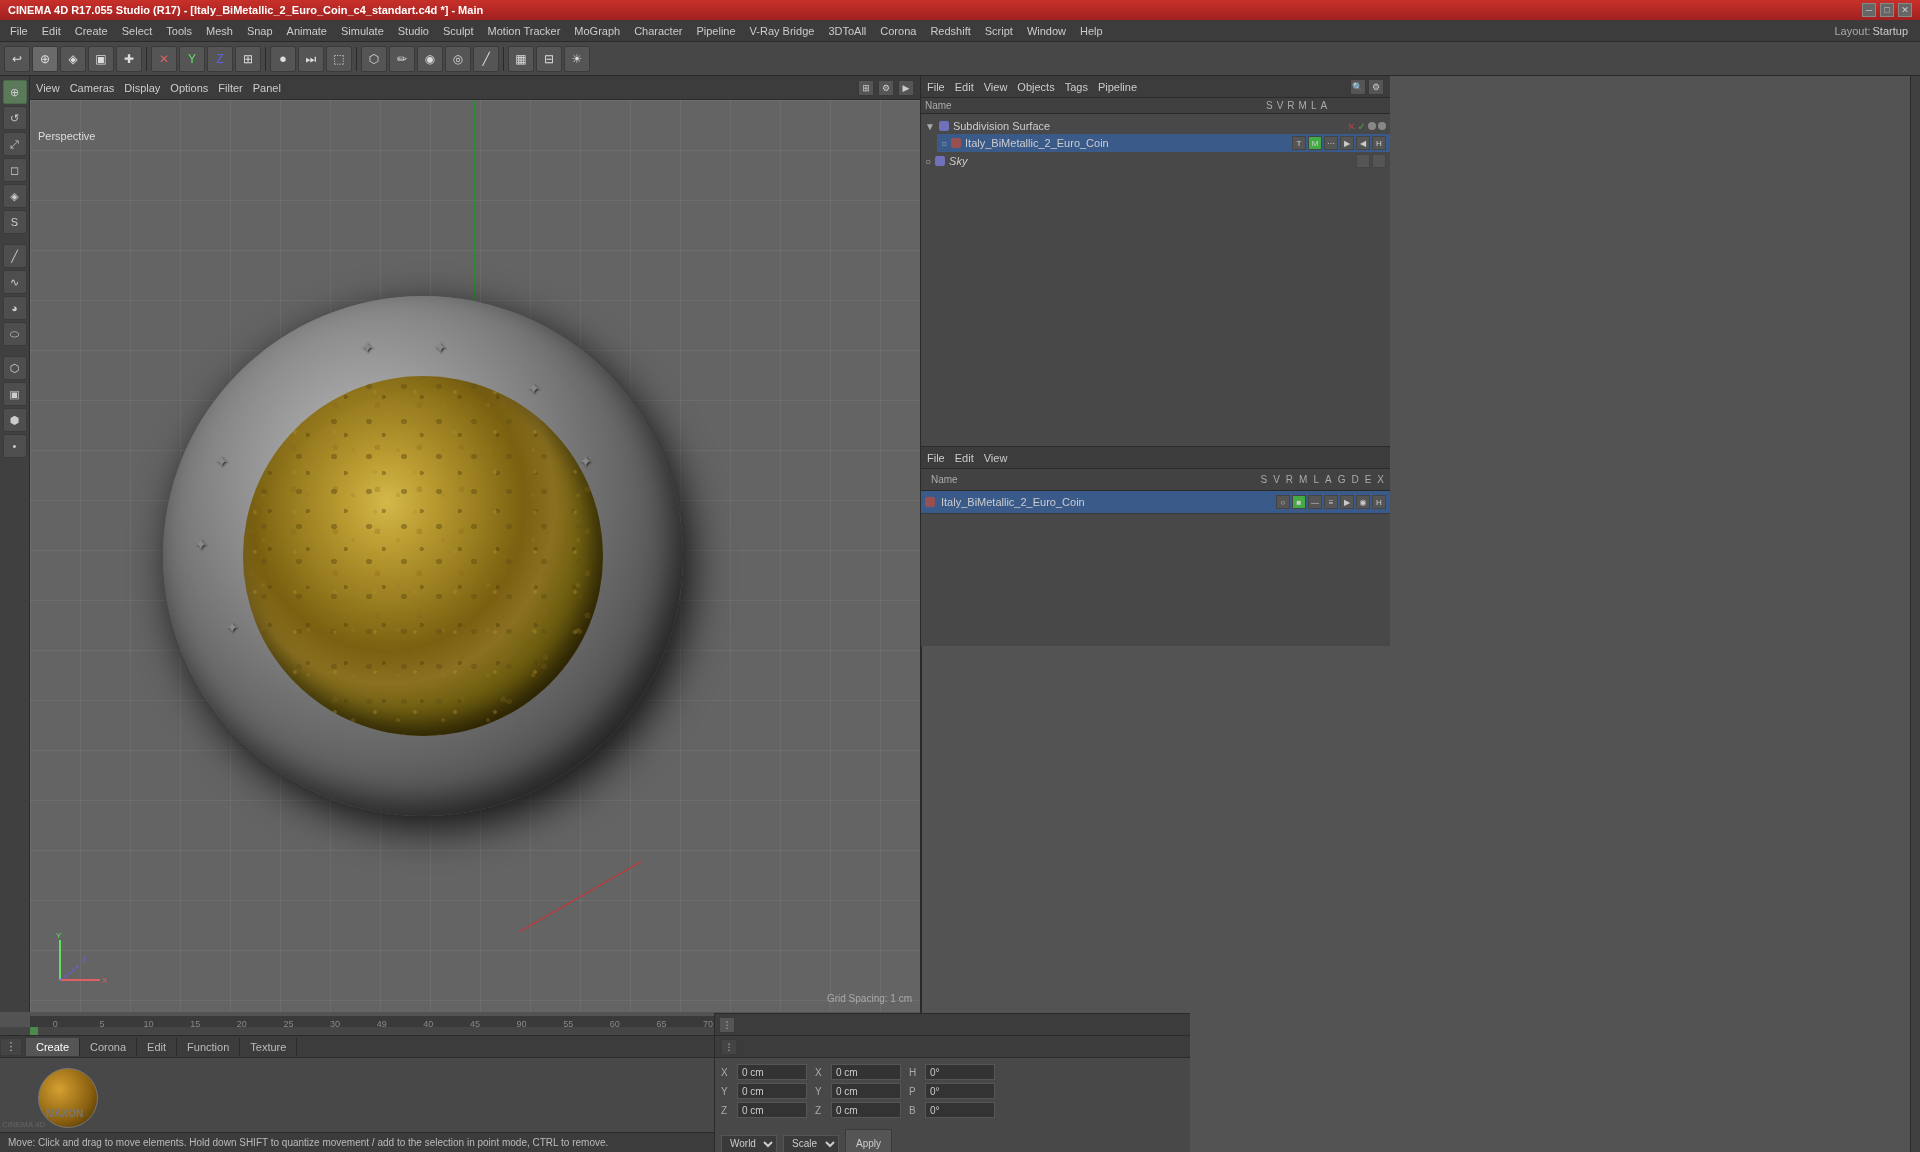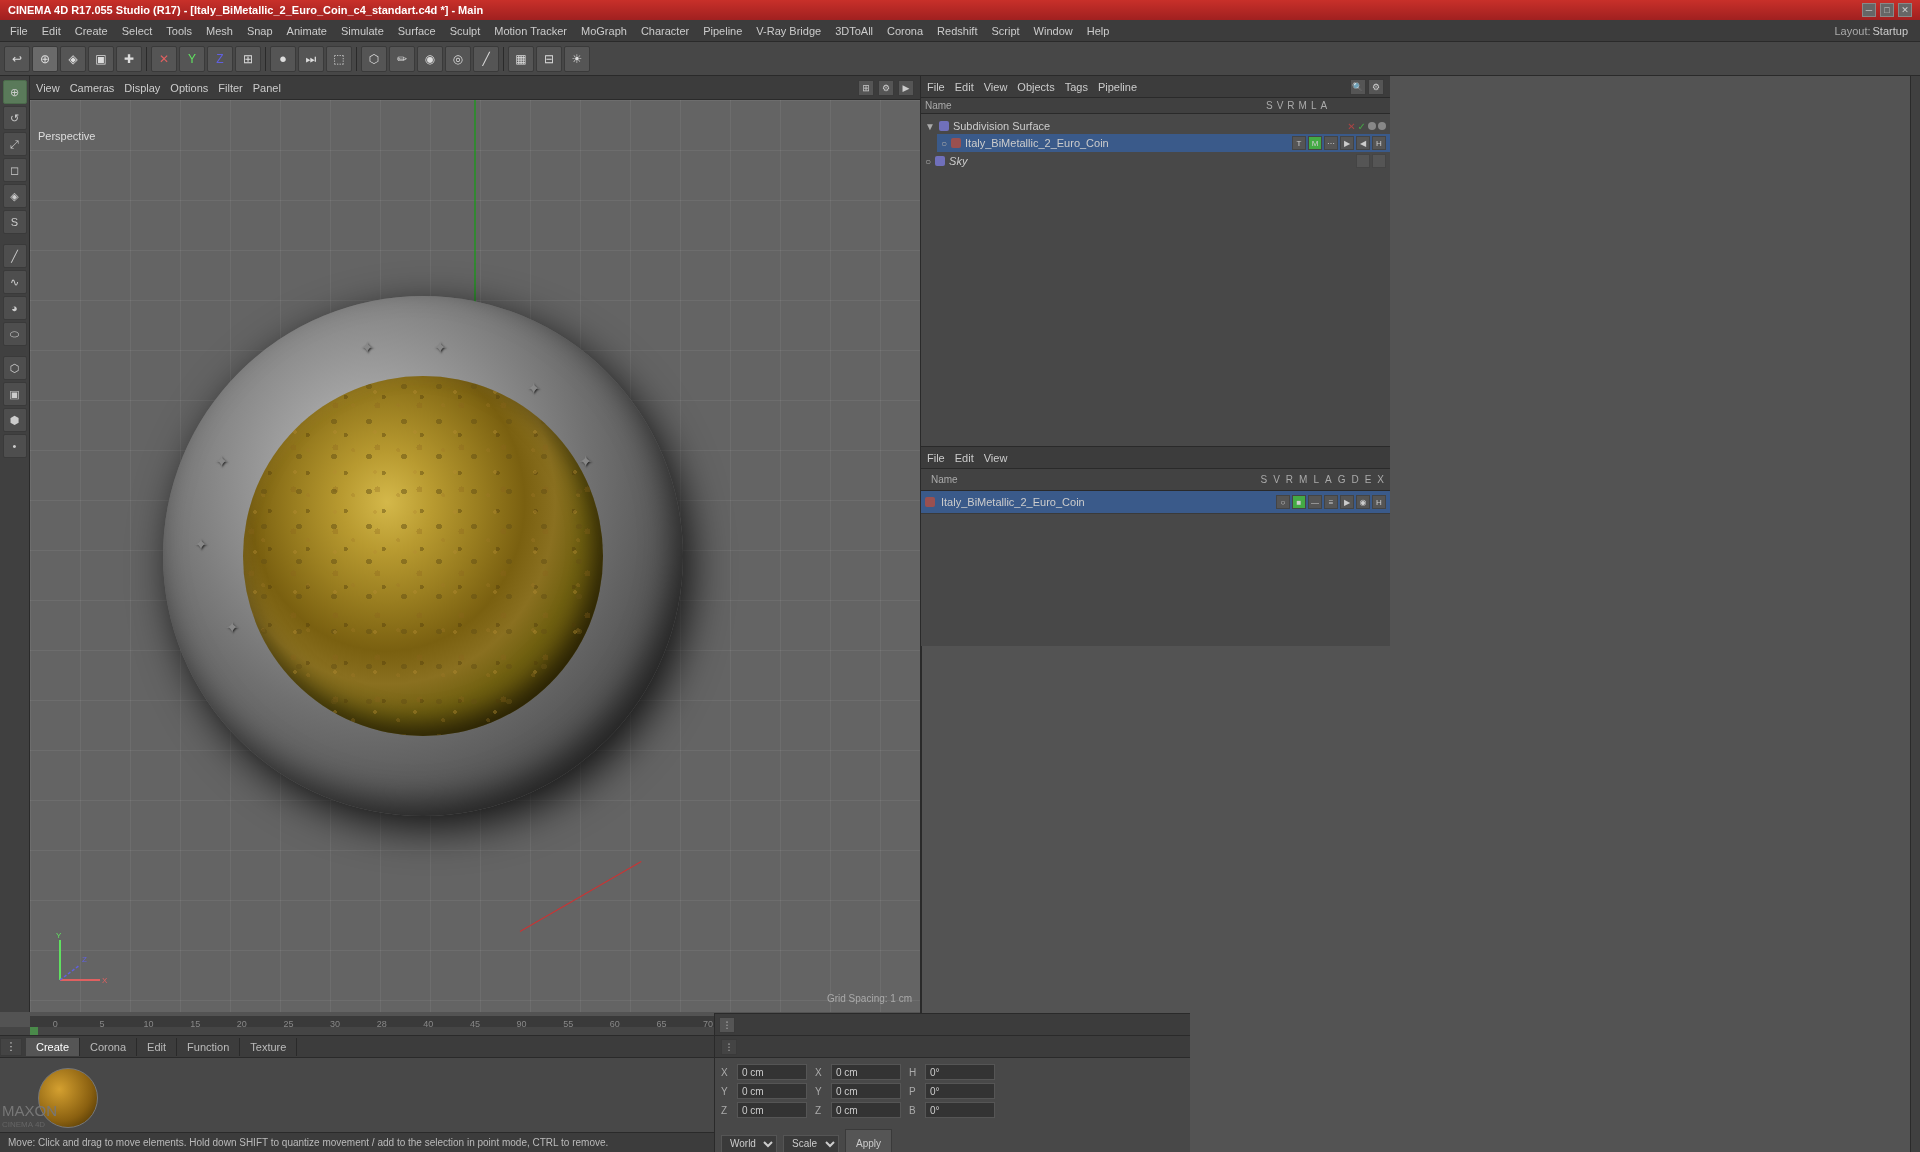--- a/index.html
+++ b/index.html
@@ -695,21 +695,21 @@
 <div id="menu-bar">
   <span class="menu-item">File</span>
   <span class="menu-item">Edit</span>
   <span class="menu-item">Create</span>
   <span class="menu-item">Select</span>
   <span class="menu-item">Tools</span>
   <span class="menu-item">Mesh</span>
   <span class="menu-item">Snap</span>
   <span class="menu-item">Animate</span>
   <span class="menu-item">Simulate</span>
-  <span class="menu-item">Surface</span>
+  <span class="menu-item">Studio</span>
   <span class="menu-item">Sculpt</span>
   <span class="menu-item">Motion Tracker</span>
   <span class="menu-item">MoGraph</span>
   <span class="menu-item">Character</span>
   <span class="menu-item">Pipeline</span>
   <span class="menu-item">V-Ray Bridge</span>
   <span class="menu-item">3DToAll</span>
   <span class="menu-item">Corona</span>
   <span class="menu-item">Redshift</span>
   <span class="menu-item">Script</span>
@@ -933,21 +933,21 @@
 
 <div id="timeline-ruler">
   <div class="frame-numbers">
     <span class="frame-num">0</span>
     <span class="frame-num">5</span>
     <span class="frame-num">10</span>
     <span class="frame-num">15</span>
     <span class="frame-num">20</span>
     <span class="frame-num">25</span>
     <span class="frame-num">30</span>
-    <span class="frame-num">28</span>
+    <span class="frame-num">49</span>
     <span class="frame-num">40</span>
     <span class="frame-num">45</span>
     <span class="frame-num">90</span>
     <span class="frame-num">55</span>
     <span class="frame-num">60</span>
     <span class="frame-num">65</span>
     <span class="frame-num">70</span>
     <span class="frame-num">75</span>
     <span class="frame-num">80</span>
     <span class="frame-num">85</span>
@@ -993,21 +993,21 @@
   <div style="width:22px;height:18px;background:#444;border:1px solid #3a3a3a;margin-right:4px;display:flex;align-items:center;justify-content:center;cursor:pointer;">⋮</div>
   <div class="mat-tab active">Create</div>
   <div class="mat-tab">Corona</div>
   <div class="mat-tab">Edit</div>
   <div class="mat-tab">Function</div>
   <div class="mat-tab">Texture</div>
 </div>
 
 <div id="mat-preview-area">
   <div id="maxon-logo">
-    <div style="font-weight:normal;font-size:15px;color:#777;">MAXON</div>
+    <div style="font-weight:bold;font-size:10px;color:#777;margin-left:44px;">MAXON</div>
     <div style="font-size:8px;color:#666;">CINEMA 4D</div>
   </div>
   <div style="margin-left:30px;">
     <div class="mat-preview-thumb"></div>
     <div class="mat-label">mat_ital</div>
   </div>
 </div>
 
 <div id="bottom-right-tabs">
   <div style="width:16px;height:16px;background:#555;border:1px solid #3a3a3a;display:flex;align-items:center;justify-content:center;font-size:9px;">⋮</div>

